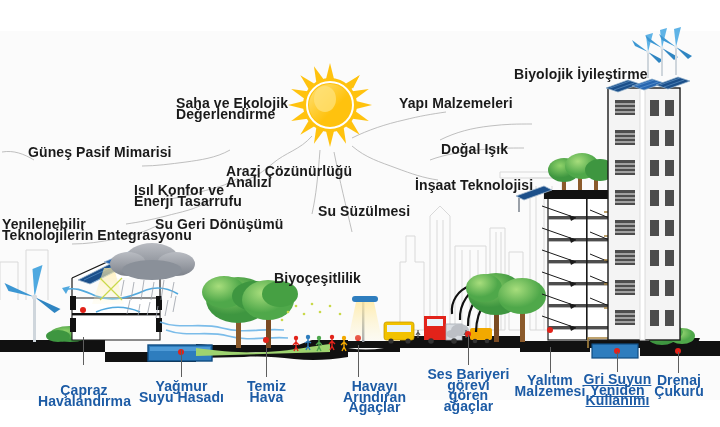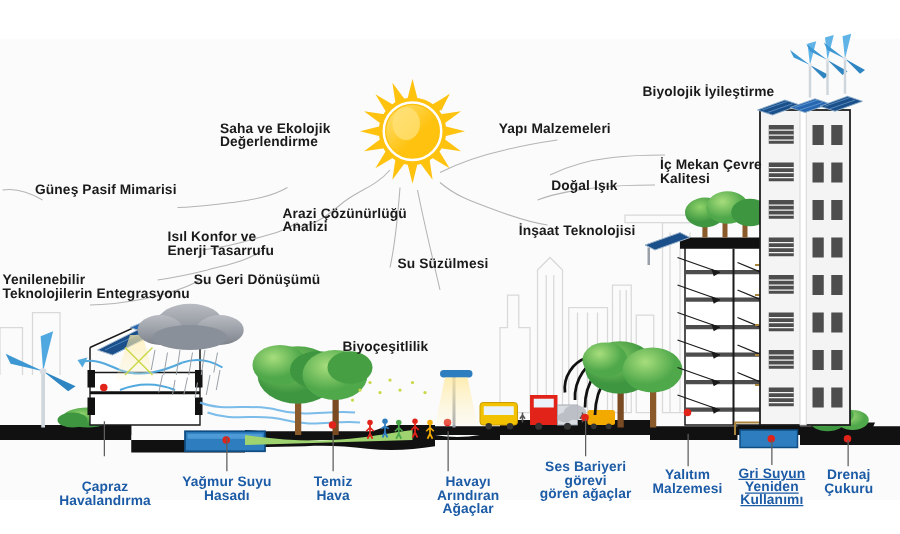--- a/index.html
+++ b/index.html
@@ -3,21 +3,21 @@
 <meta charset="utf-8">
 <style>
   html,body{margin:0;padding:0;background:#ffffff;}
   body{width:720px;height:427px;overflow:hidden;
        font-family:"Liberation Sans","DejaVu Sans",sans-serif;}
   #stage{position:relative;width:720px;height:427px;background:#ffffff;}
   #panel{position:absolute;left:0;top:31px;width:720px;height:369px;background:#fbfbfb;}
 
   svg.layer{position:absolute;left:0;top:0;width:720px;height:427px;overflow:visible;}
 
-  .lbl{position:absolute;font-size:11px;font-weight:bold;color:#1a1a1a;
+  .lbl{position:absolute;font-size:14px;font-weight:bold;color:#1a1a1a;
        line-height:10.6px;letter-spacing:.1px;white-space:pre-line;}
   .lbl.blue{color:#1c5ba5;text-align:center;}
   .lbl.under{text-decoration:underline;}
   .tick{position:absolute;width:1px;background:#5e5e5e;}
 </style>
 </head>
 <body>
 
 <div id="stage">
   <div id="panel"></div>
@@ -453,22 +453,20 @@
   <div class="lbl" style="left:155px;top:219px;">Su Geri Dönüşümü</div>
   <div class="lbl" style="left:226px;top:166px;">Arazi Çözünürlüğü
 Analizi</div>
   <div class="lbl" style="left:176px;top:98px;">Saha ve Ekolojik
 Değerlendirme</div>
   <div class="lbl" style="left:318px;top:206px;">Su Süzülmesi</div>
   <div class="lbl" style="left:399px;top:98px;">Yapı Malzemeleri</div>
   <div class="lbl" style="left:441px;top:144px;">Doğal Işık</div>
   <div class="lbl" style="left:395px;top:180px;padding-left:20px;">İnşaat Teknolojisi</div>
   <div class="lbl" style="left:514px;top:69px;">Biyolojik İyileştirme</div>
-  <div class="lbl" style="left:528px;top:127px;">İç Mekan Çevre
-Kalitesi</div>
   <div class="lbl" style="left:274px;top:273px;">Biyoçeşitlilik</div>
 
   <div class="lbl blue" style="left:38px;top:369px;width:92px;margin-top:16px;">Çapraz Havalandırma</div>
   <div class="lbl blue" style="left:137px;top:381px;width:89px;">Yağmur Suyu Hasadı</div>
   <div class="lbl blue" style="left:240px;top:381px;width:53px;">Temiz Hava</div>
   <div class="lbl blue" style="left:322px;top:381px;width:73px;margin-left:16px;">Havayı Arındıran
 Ağaçlar</div>
   <div class="lbl blue" style="left:425px;top:369px;width:87px;">Ses Bariyeri görevi
 gören ağaçlar</div>
   <div class="lbl blue" style="left:506px;top:375px;width:88px;">Yalıtım Malzemesi</div>

